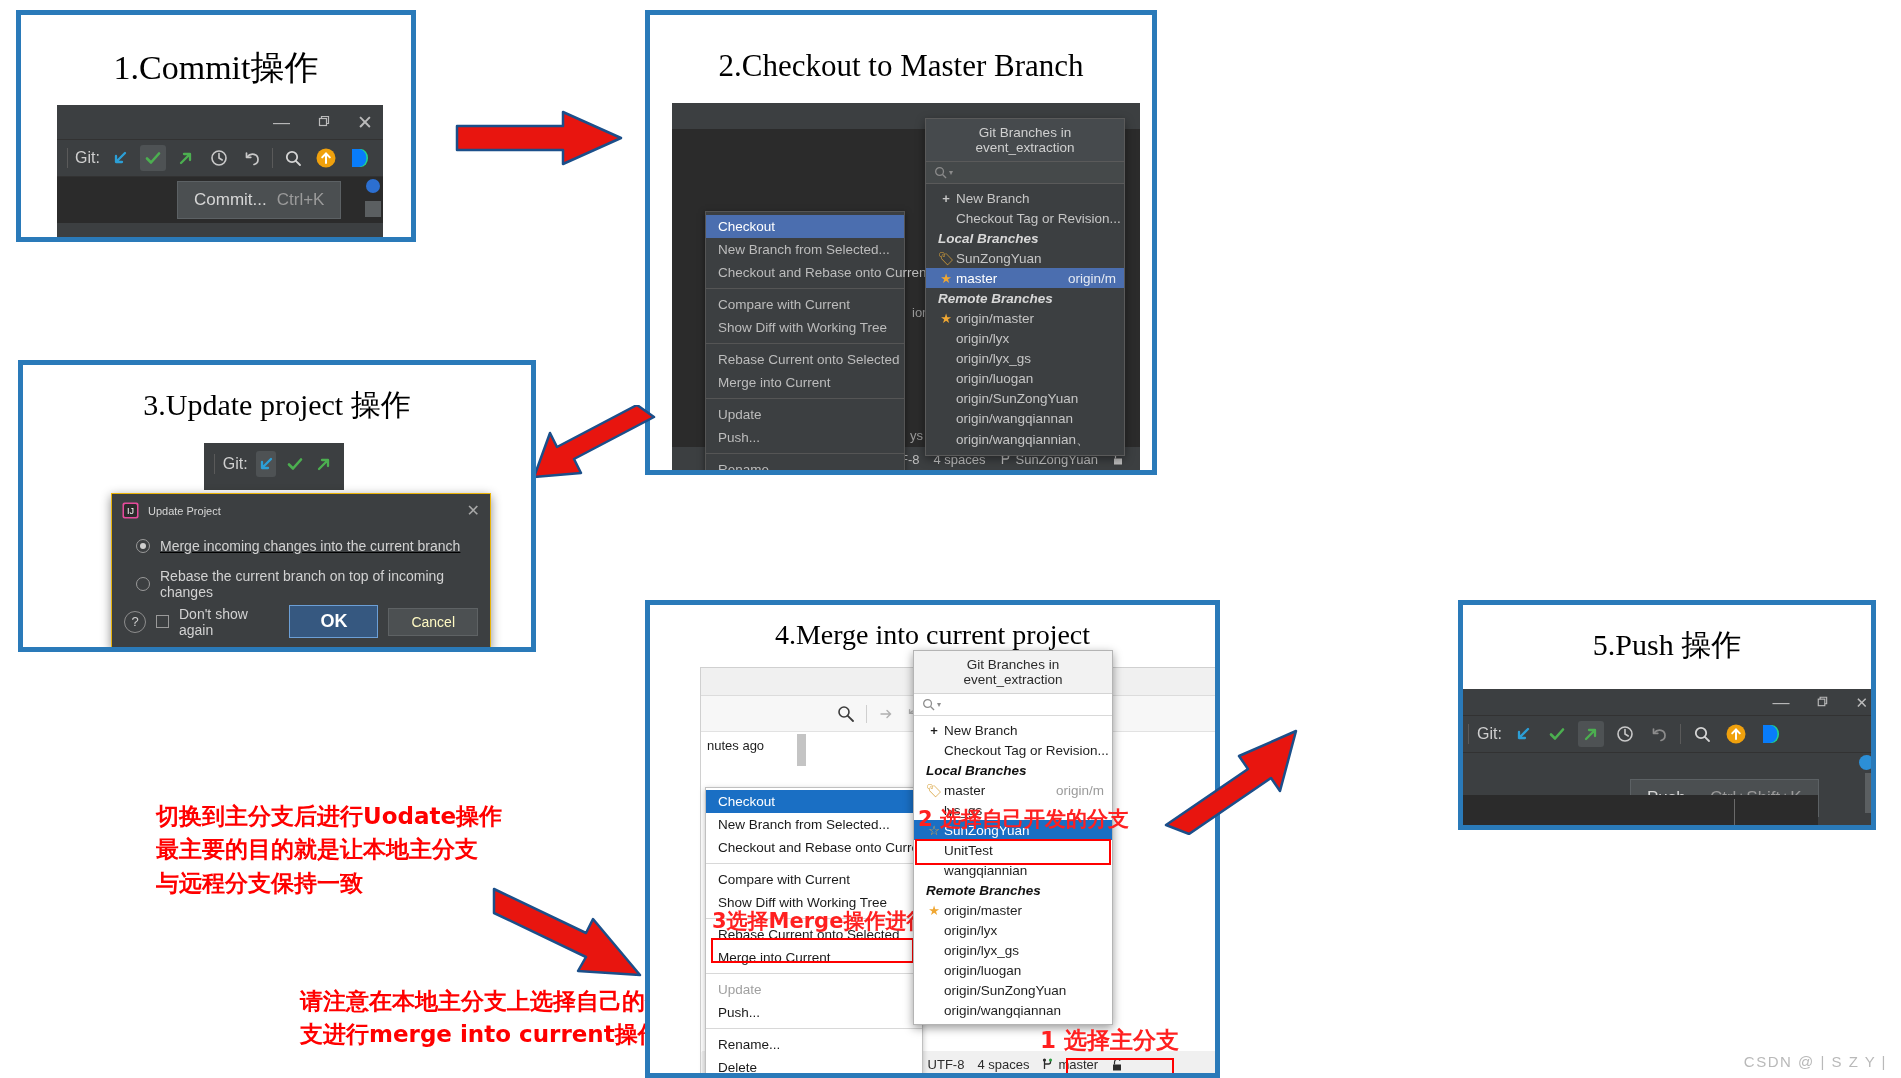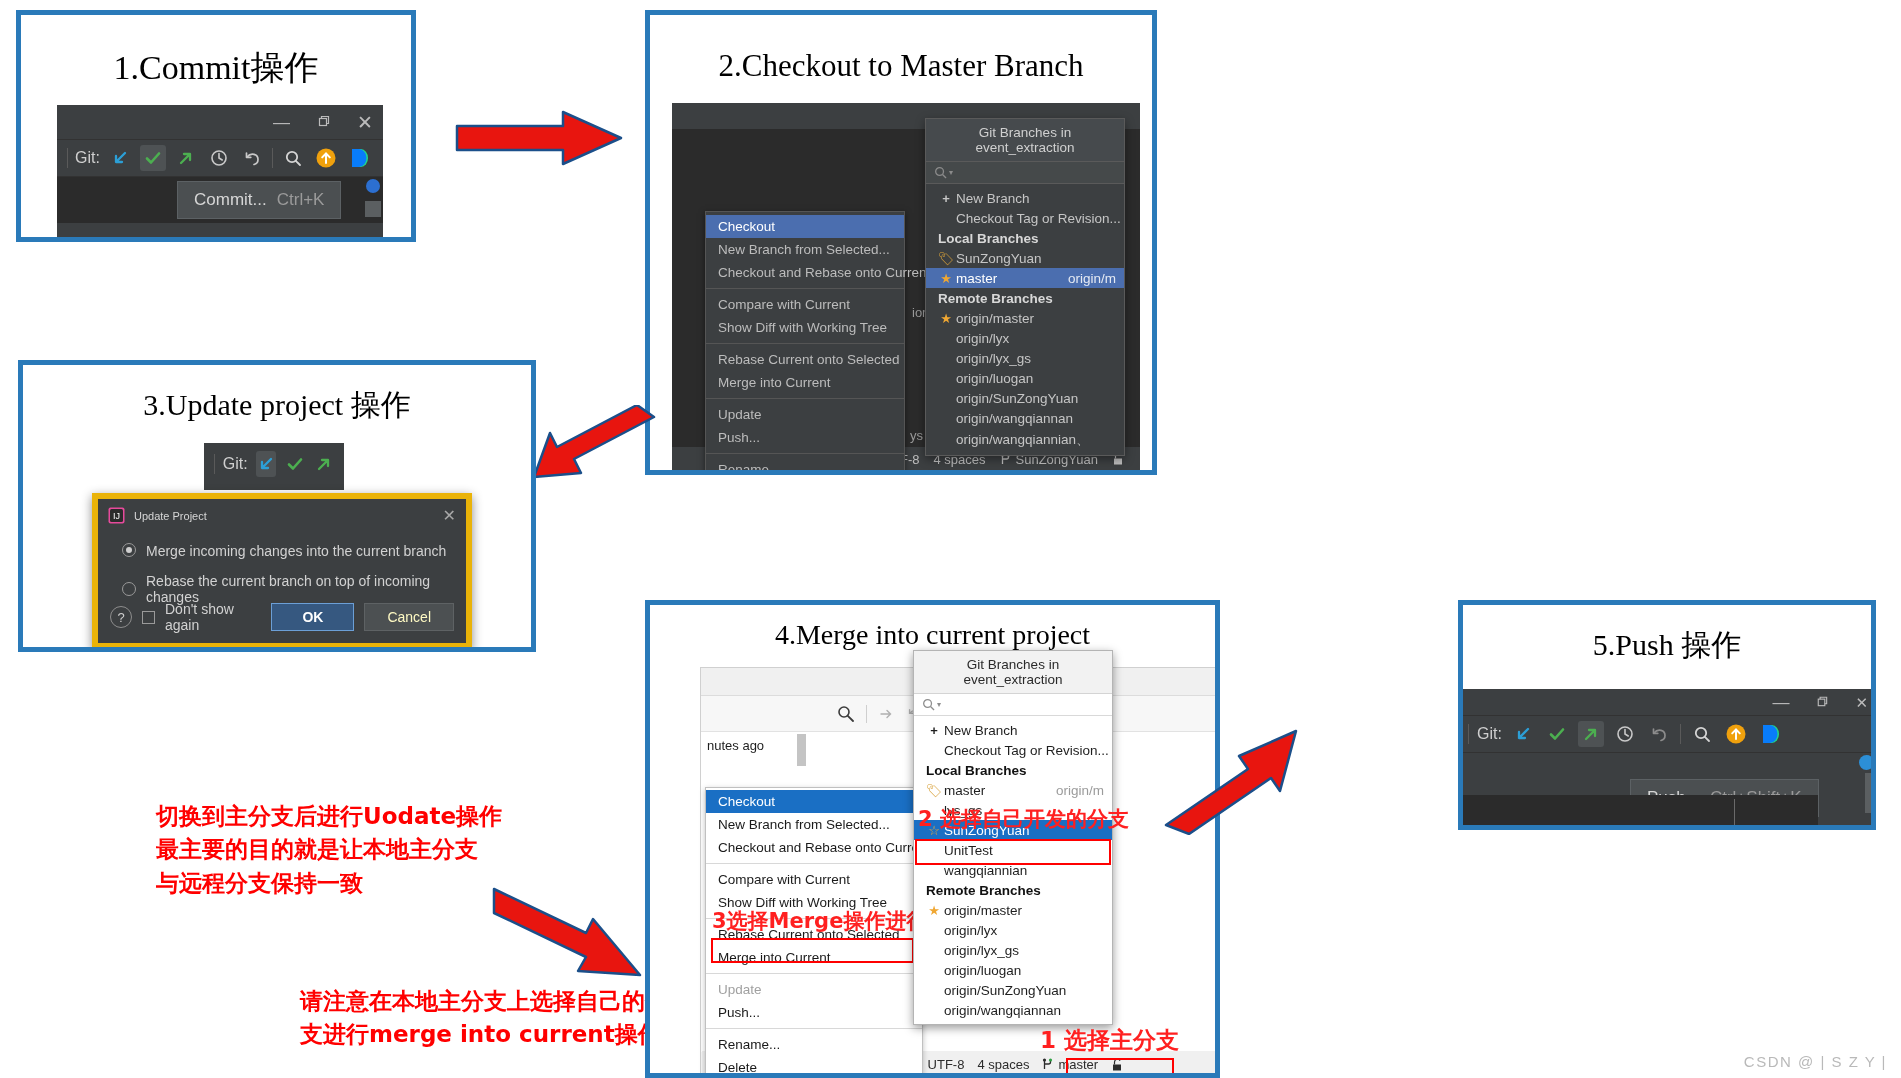--- a/index.html
+++ b/index.html
@@ -75,21 +75,21 @@
   .gb-head {
     text-align: center; font-size: 13.5px; padding: 6px 4px;
   }
   .gb-search { display: flex; align-items: center; padding: 4px 8px; font-size: 13px; }
   .gb-list { padding: 4px 0; }
   .gb-row {
     display: flex; align-items: center; font-size: 13.5px;
     padding: 2.5px 8px 2.5px 10px; white-space: nowrap; position: relative;
   }
   .gb-ico { width: 20px; flex: 0 0 20px; text-align: center; font-size: 13px; }
-  .gb-grp { font-weight: bold; padding-left: 12px; }
+  .gb-grp { font-weight: bold; padding-left: 12px; font-style: italic; }
   .gb-tracking { margin-left: auto; padding-left: 16px; opacity: .85; }
   
   .gb.dark { background: #3c3f41; border: 1px solid #5a5a5a; }
   .gb.dark .gb-head { background: #464a4d; color: #d0d0d0; border-bottom: 1px solid #5a5a5a; }
   .gb.dark .gb-search { background: #45494a; color: #8b8b8b; border-bottom: 1px solid #5a5a5a; }
   .gb.dark .gb-row { color: #c6c6c6; }
   .gb.dark .gb-row.sel { background: #4b6eaf; color: #fff; }
   .gb.dark .gb-grp { color: #d8d8d8; }
   
   .gb.light { background: #ffffff; border: 1px solid #b4b4b4; }
@@ -337,49 +337,49 @@
           </svg>
       </div>
       <div class="tb-icon">
         <svg width="20" height="20" viewBox="0 0 20 20">
             <path d="M5 15L14 6M14 6H8M14 6v6" stroke="#4caf50" stroke-width="2.3" fill="none" stroke-linecap="round"></path>
           </svg>
       </div>
     </div>
   </div>
 
-  <div style="position:absolute; left:69px; top:128px; width:380px; height:156px; background:#3c3f41; border:6px solid #eab308; box-shadow:0 3px 10px rgba(0,0,0,.45);">
+  <div style="position:absolute; left:88px; top:128px; width:380px; height:156px; background:#3c3f41; border:1px solid #eab308; box-shadow:0 3px 10px rgba(0,0,0,.45);">
     <div style="display:flex; align-items:center; gap:9px; padding:7px 10px 4px 10px;">
       <svg width="17" height="17" viewBox="0 0 17 17">
         <rect x="0.5" y="0.5" width="16" height="16" rx="2" fill="#e64a9b"></rect>
         <rect x="2" y="2" width="13" height="13" rx="1.5" fill="#2b2b2b"></rect>
         <text x="8.5" y="12" font-size="9" fill="#fff" text-anchor="middle" font-family="Liberation Sans">IJ</text>
       </svg>
       <span style="color:#d6d6d6; font-size:11px;">Update Project</span>
       <span style="margin-left:auto; color:#a8a8a8; font-size:16px;">✕</span>
     </div>
 
     <div style="padding:14px 0 0 24px;">
-      <label style="display:flex; align-items:flex-start; gap:10px; margin-bottom:14px; cursor:pointer;">
+      <label style="display:flex; align-items:center; gap:10px; margin-bottom:14px; cursor:pointer;text-decoration:underline;">
         <span style="width:14px;height:14px;border:1.5px solid #9a9a9a;border-radius:50%;display:flex;align-items:center;justify-content:center;flex:0 0 14px;">
           <span style="width:6px;height:6px;border-radius:50%;background:#cfcfcf;display:block;"></span>
         </span>
         <span style="color:#d2d2d2; font-size:14px;">Merge incoming changes into the current branch</span>
       </label>
       <label style="display:flex; align-items:center; gap:10px; cursor:pointer;">
         <span style="width:14px;height:14px;border:1.5px solid #9a9a9a;border-radius:50%;flex:0 0 14px;display:block;"></span>
         <span style="color:#d2d2d2; font-size:14px;">Rebase the current branch on top of incoming changes</span>
       </label>
     </div>
 
     <div style="display:flex; align-items:center; gap:10px; padding:0 12px; position:absolute; left:0; right:0; bottom:10px;">
       <span style="width:22px;height:22px;border:1.4px solid #8d8d8d;border-radius:50%;color:#cfcfcf;font-size:13px;display:flex;align-items:center;justify-content:center;flex:0 0 22px;">?</span>
       <span style="width:13px;height:13px;border:1.4px solid #9a9a9a;flex:0 0 13px;display:block;"></span>
       <span style="color:#d2d2d2; font-size:14px;">Don't show again</span>
-      <button style="margin-left:auto; background:#365880; color:#fff; border:1.5px solid #6c9fd6; padding:5px 30px; font-size:14px; font-weight:bold; font-family:'Liberation Sans',sans-serif; cursor:pointer;">OK</button>
+      <button style="margin-left:auto; background:#365880; color:#fff; border:1.5px solid #6c9fd6; padding:5px 30px; font-size:18px; font-weight:bold; font-family:'Liberation Sans',sans-serif; cursor:pointer;">OK</button>
       <button style="background:#4c5052; color:#fef9c3; border:1px solid #5e6264; padding:5px 22px; font-size:14px; font-family:'Liberation Sans',sans-serif; cursor:pointer;">Cancel</button>
     </div>
   </div>
 </div>
 
 <div class="red-note" style="left:108px; top:800px; font-size:23px;margin-left:48px;">切换到主分支后进行Uodate操作
 最主要的目的就是让本地主分支
 与远程分支保持一致</div>
 
 <svg class="arrow" style="left:490px; top:875px;" width="155" height="105" viewBox="0 0 155 105">

